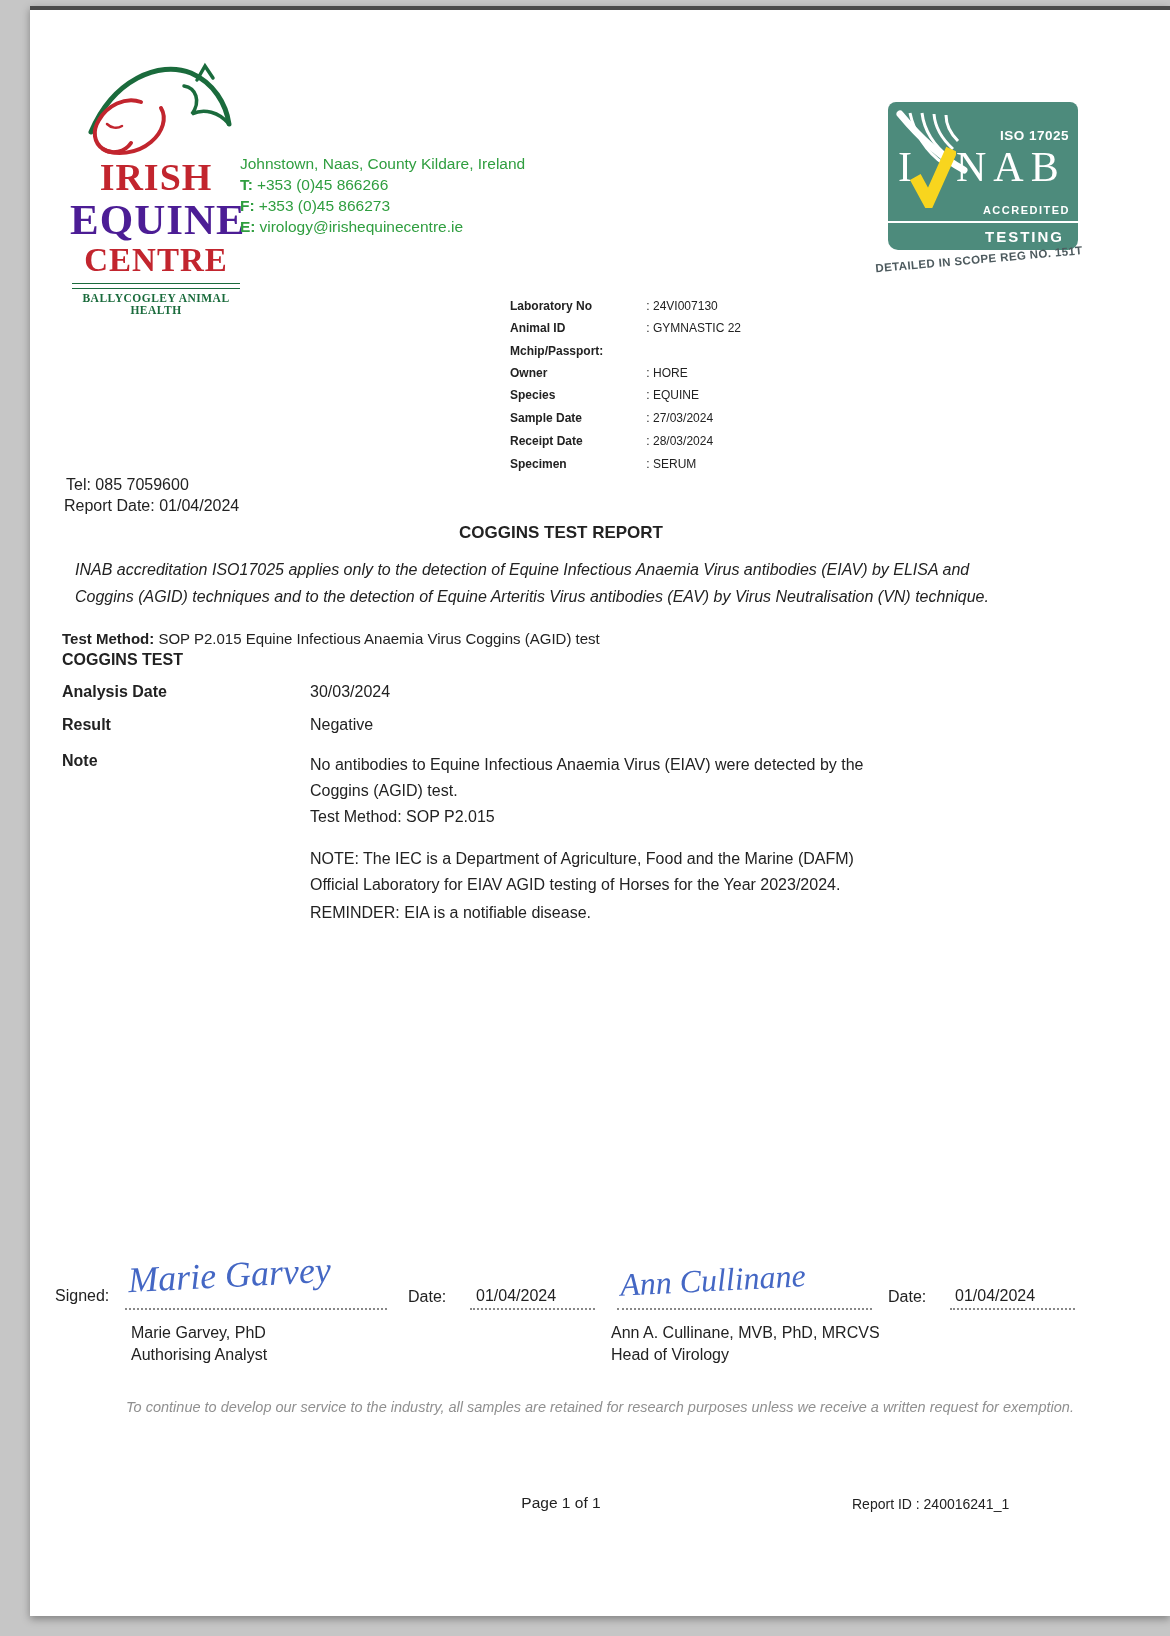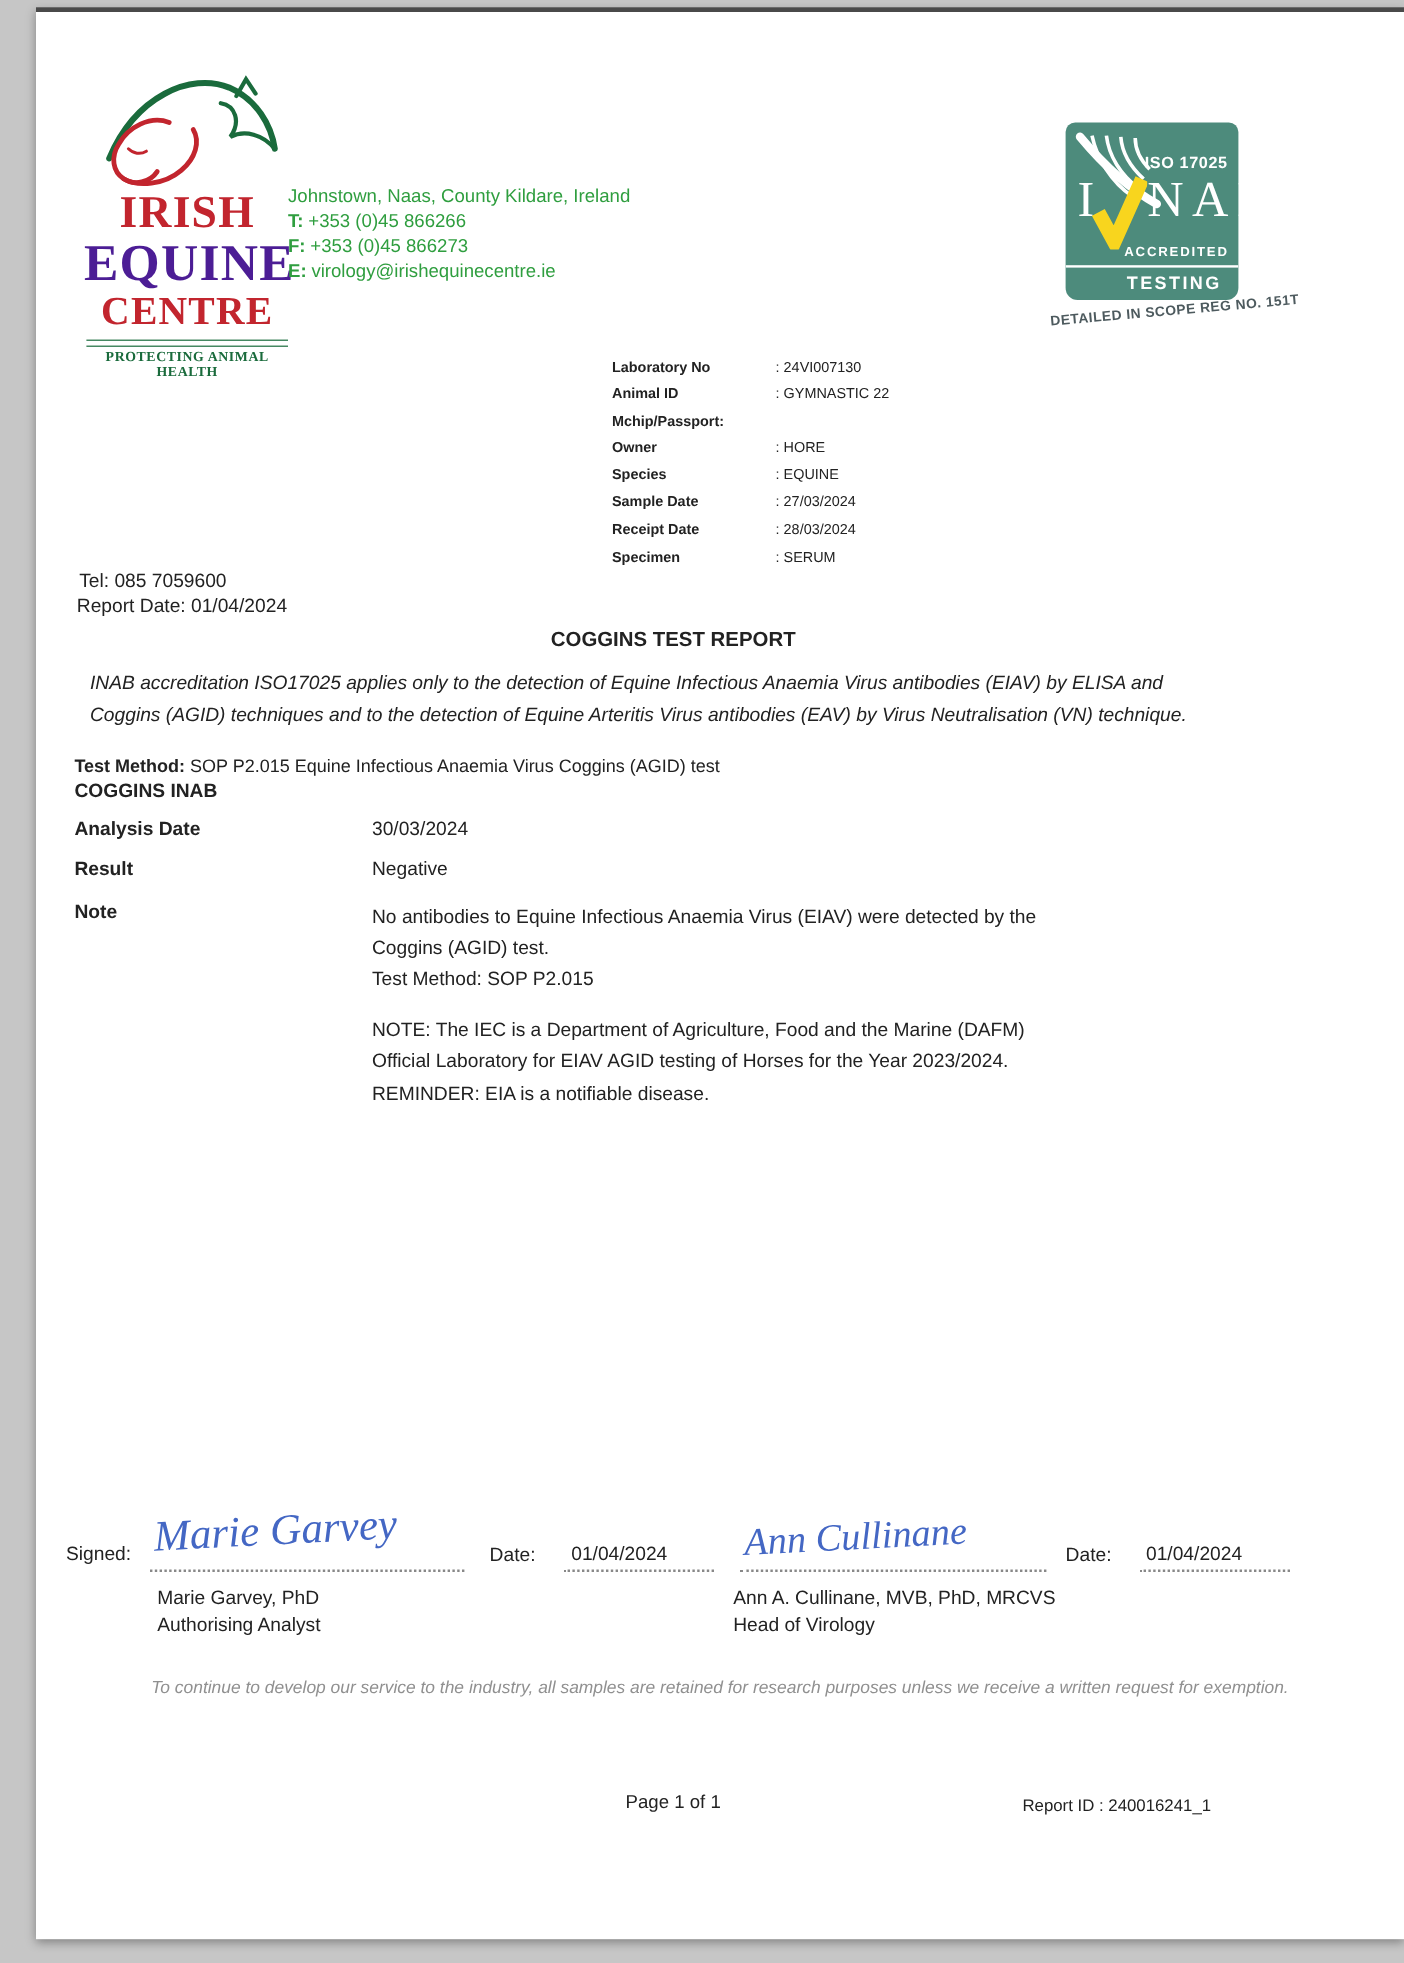--- a/index.html
+++ b/index.html
@@ -12,21 +12,21 @@
     font-family:"Liberation Serif",serif;font-weight:bold;line-height:1;}
   .logo-irish{font-size:38px;letter-spacing:1px;}
   .logo-equine{font-size:43px;margin-top:2px;letter-spacing:1px;}
   .logo-centre{font-size:33px;margin-top:3px;letter-spacing:1px;}
   .logo-rule{height:4px;border-top:1.5px solid #1a6b3c;border-bottom:1.5px solid #1a6b3c;margin:6px 2px 4px 2px;}
   .logo-tag{font-size:11.5px;letter-spacing:.5px;}
   
   .contact{position:absolute;left:210px;top:143px;font-size:15.5px;line-height:21px;}
   .contact b{margin-right:4px;}
   
-  .badge{position:absolute;left:858px;top:92px;width:144px;height:148px;border-radius:8px 8px 10px 10px;
+  .badge{position:absolute;left:858px;top:92px;width:190px;height:148px;border-radius:8px 8px 10px 10px;
     color:#fff;overflow:hidden;}
   .badge-iso{position:absolute;right:9px;top:26px;font-size:13.5px;font-weight:bold;letter-spacing:.5px;}
   .badge-main{position:absolute;left:10px;top:44px;display:flex;align-items:flex-start;
     font-family:"Liberation Serif",serif;font-size:42px;line-height:1;}
   .badge-main .nab{letter-spacing:7px;margin-left:2px;}
   .badge-accr{position:absolute;right:8px;top:102px;font-size:11px;font-weight:bold;letter-spacing:1.5px;}
   .badge-line{position:absolute;left:0;right:0;top:119px;height:2px;background:#fff;}
   .badge-testing{position:absolute;right:14px;top:126px;font-size:15px;font-weight:bold;letter-spacing:2px;}
   .badge-scope{position:absolute;left:845px;top:243px;width:214px;font-size:11.5px;font-weight:bold;
     color:#4d5a5e;transform:rotate(-5deg);letter-spacing:.4px;}
@@ -72,21 +72,21 @@
     <path d="M56 44 C 40 38 22 48 14 62 C 7 73 9 85 18 91 C 27 97 40 94 46 85" fill="none" stroke="#c2252e" stroke-width="4" stroke-linecap="round"></path>
     <path d="M18 91 C 30 98 52 96 66 84 C 78 74 82 60 76 50" fill="none" stroke="#c2252e" stroke-width="4" stroke-linecap="round"></path>
     <path d="M22 66 C 26 70 32 71 37 68" fill="none" stroke="#c2252e" stroke-width="2.5" stroke-linecap="round"></path>
   </svg>
 
   <div class="logo-text">
     <div class="logo-irish" style="color:#c2252e;">IRISH</div>
     <div class="logo-equine" style="color:#4c1d95;">EQUINE</div>
     <div class="logo-centre" style="color:#c2252e;">CENTRE</div>
     <div class="logo-rule"></div>
-    <div class="logo-tag" style="color:#1a6b3c;">PROTECTING ANIMAL HEALTH</div>
+    <div class="logo-tag" style="color:#1a6b3c;">BALLYCOGLEY ANIMAL HEALTH</div>
   </div>
 
   <div class="contact" style="color:#2f9e3f;">
     <div>Johnstown, Naas, County Kildare, Ireland</div>
     <div><b>T:</b><span>+353 (0)45 866266</span></div>
     <div><b>F:</b><span>+353 (0)45 866273</span></div>
     <div><b>E:</b><span>virology@irishequinecentre.ie</span></div>
   </div>
 
   <div class="badge" style="background:#4d8b7c;">
@@ -145,21 +145,21 @@
   <div class="info-row" style="top:447px;">
     <span class="lbl">Specimen</span>
     <span>: SERUM</span>
   </div>
 
   <div class="title">COGGINS TEST REPORT</div>
   <div class="accr-note">INAB accreditation ISO17025 applies only to the detection of Equine Infectious Anaemia Virus antibodies (EIAV) by ELISA and Coggins (AGID) techniques and to the detection of Equine Arteritis Virus antibodies (EAV) by Virus Neutralisation (VN) technique.</div>
   <div class="tm-line">
     <b>Test Method:</b><span> SOP P2.015 Equine Infectious Anaemia Virus Coggins (AGID) test</span>
   </div>
-  <div class="section">COGGINS INAB</div>
+  <div class="section">COGGINS TEST</div>
 
   <div class="rowlbl" style="top:673px;">Analysis Date</div>
   <div class="rowval" style="top:673px;">30/03/2024</div>
   <div class="rowlbl" style="top:706px;">Result</div>
   <div class="rowval" style="top:706px;">Negative</div>
   <div class="rowlbl" style="top:742px;">Note</div>
 
   <div class="note-block">
     <p>No antibodies to Equine Infectious Anaemia Virus (EIAV) were detected by the Coggins (AGID) test.</p>
     <p>Test Method: SOP P2.015</p>

